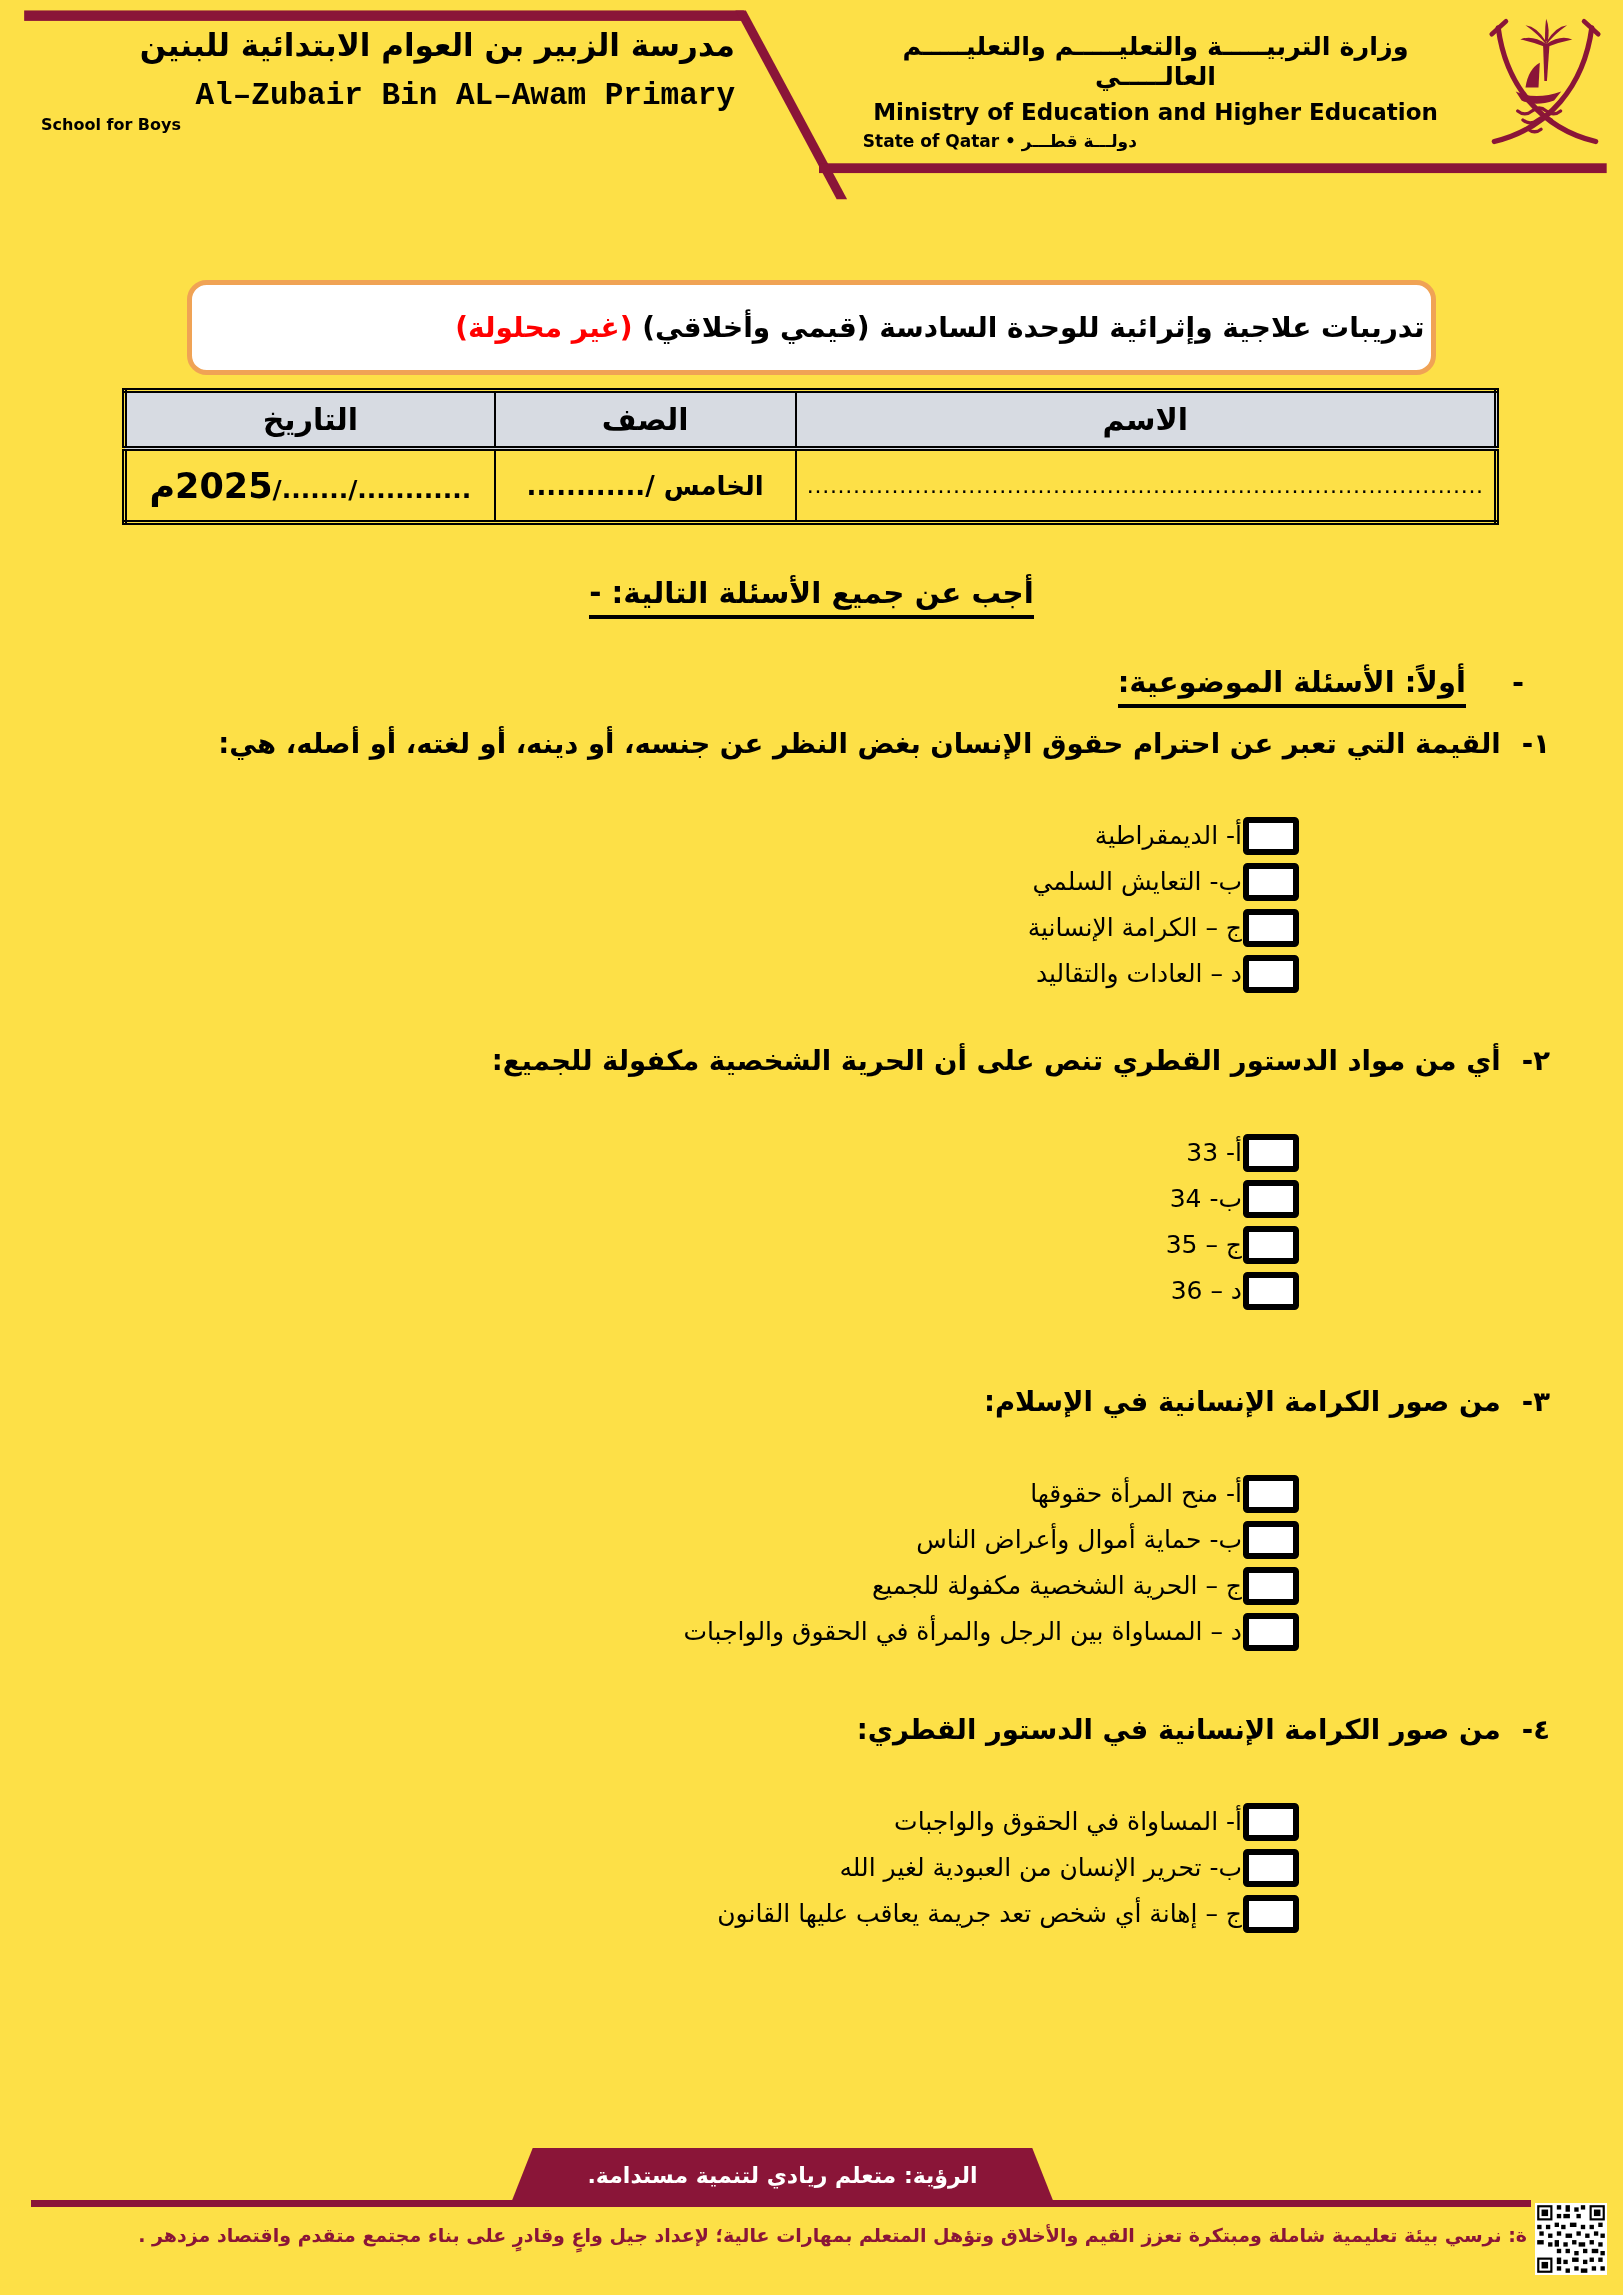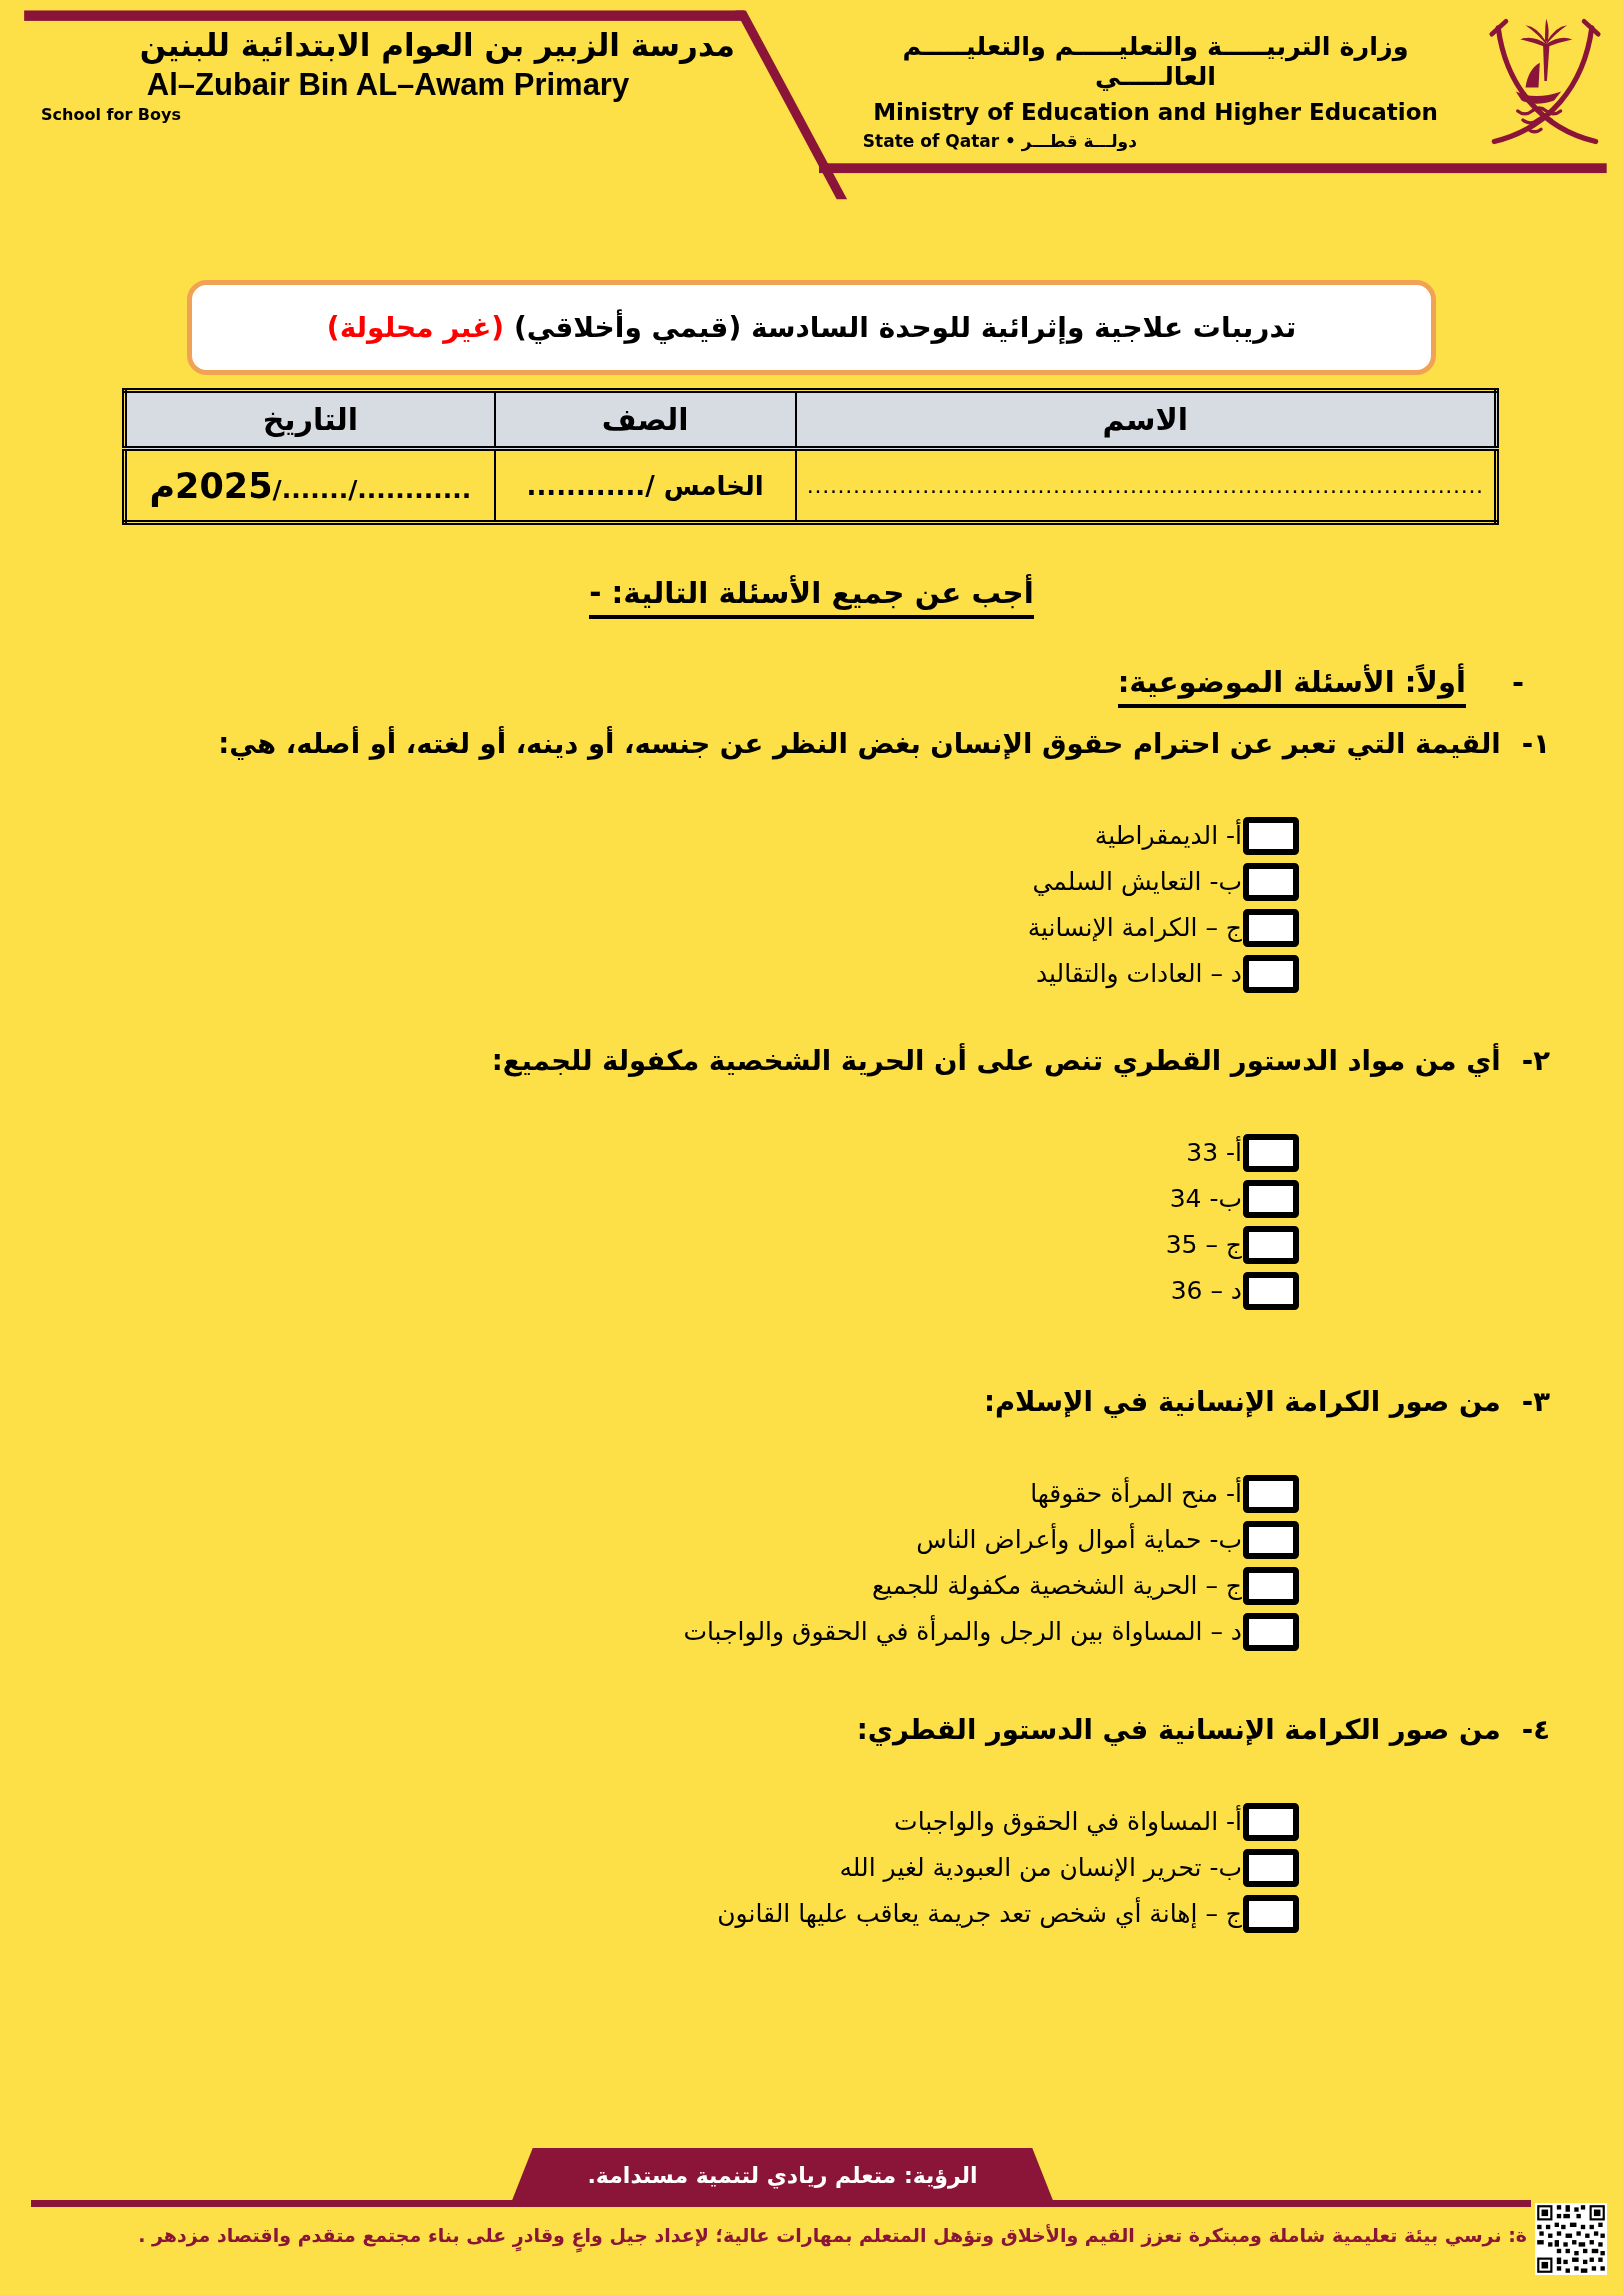--- a/index.html
+++ b/index.html
@@ -4,32 +4,32 @@
 <style>
   html,body{margin:0;padding:0;background:#fff;}
   .page{
     position:relative;width:1623px;height:2295px;background:#fde047;
     font-family:"DejaVu Sans",sans-serif;direction:rtl;overflow:hidden;color:#000;
   }
   
   .hdr-band{position:absolute;top:0;left:0;width:1623px;height:209px;pointer-events:none;}
   .school-block{position:absolute;top:26px;left:41px;width:694px;direction:rtl;text-align:right;}
   .school-ar{font-size:31px;font-weight:bold;line-height:1.25;}
-  .school-en{direction:ltr;text-align:center;font-family:Liberation Sans, sans-serif;font-size:31px;font-weight:bold;margin-top:2px;}
+  .school-en{direction:ltr;text-align:right;font-family:Liberation Mono, monospace;font-size:31px;font-weight:bold;margin-top:13px;}
   .school-sub{direction:ltr;text-align:left;font-size:16px;font-weight:bold;margin-top:2.6px;}
   .ministry-block{position:absolute;top:31px;left:851px;width:609px;text-align:center;direction:rtl;}
   .ministry-ar{font-size:25.5px;font-weight:bold;letter-spacing:0.7px;}
   .ministry-en{direction:ltr;font-size:23px;font-weight:bold;margin-top:7.9px;}
   .state-line{direction:rtl;font-size:17px;font-weight:bold;margin-top:6.5px;text-align:left;padding-left:11.8px;}
   .emblem{position:absolute;top:6.5px;left:1480px;width:130px;height:152px;}
   
   .content{padding-top:280px;}
   .title-box{
     width:1226px;margin:0 auto;border:5.2px solid #F0A355;border-radius:19.6px;
-    text-align:center;padding:26px 6.5px;font-size:28px;font-weight:bold;background:#fff;
+    padding:26px 6.5px;font-size:28px;font-weight:bold;background:#fff;
   }
   .title-red{color:#FF0000;}
   .info-table{
     width:1377px;margin:13px 124px 0 auto;border-collapse:collapse;border:5.9px double #000;
   }
   .info-table th{
     background:#D7DBE2;border:2px solid #000;border-bottom:5.9px double #000;
     height:51px;font-size:30px;font-weight:bold;
   }
   .info-table td{border:2px solid #000;height:67px;text-align:center;vertical-align:middle;}

